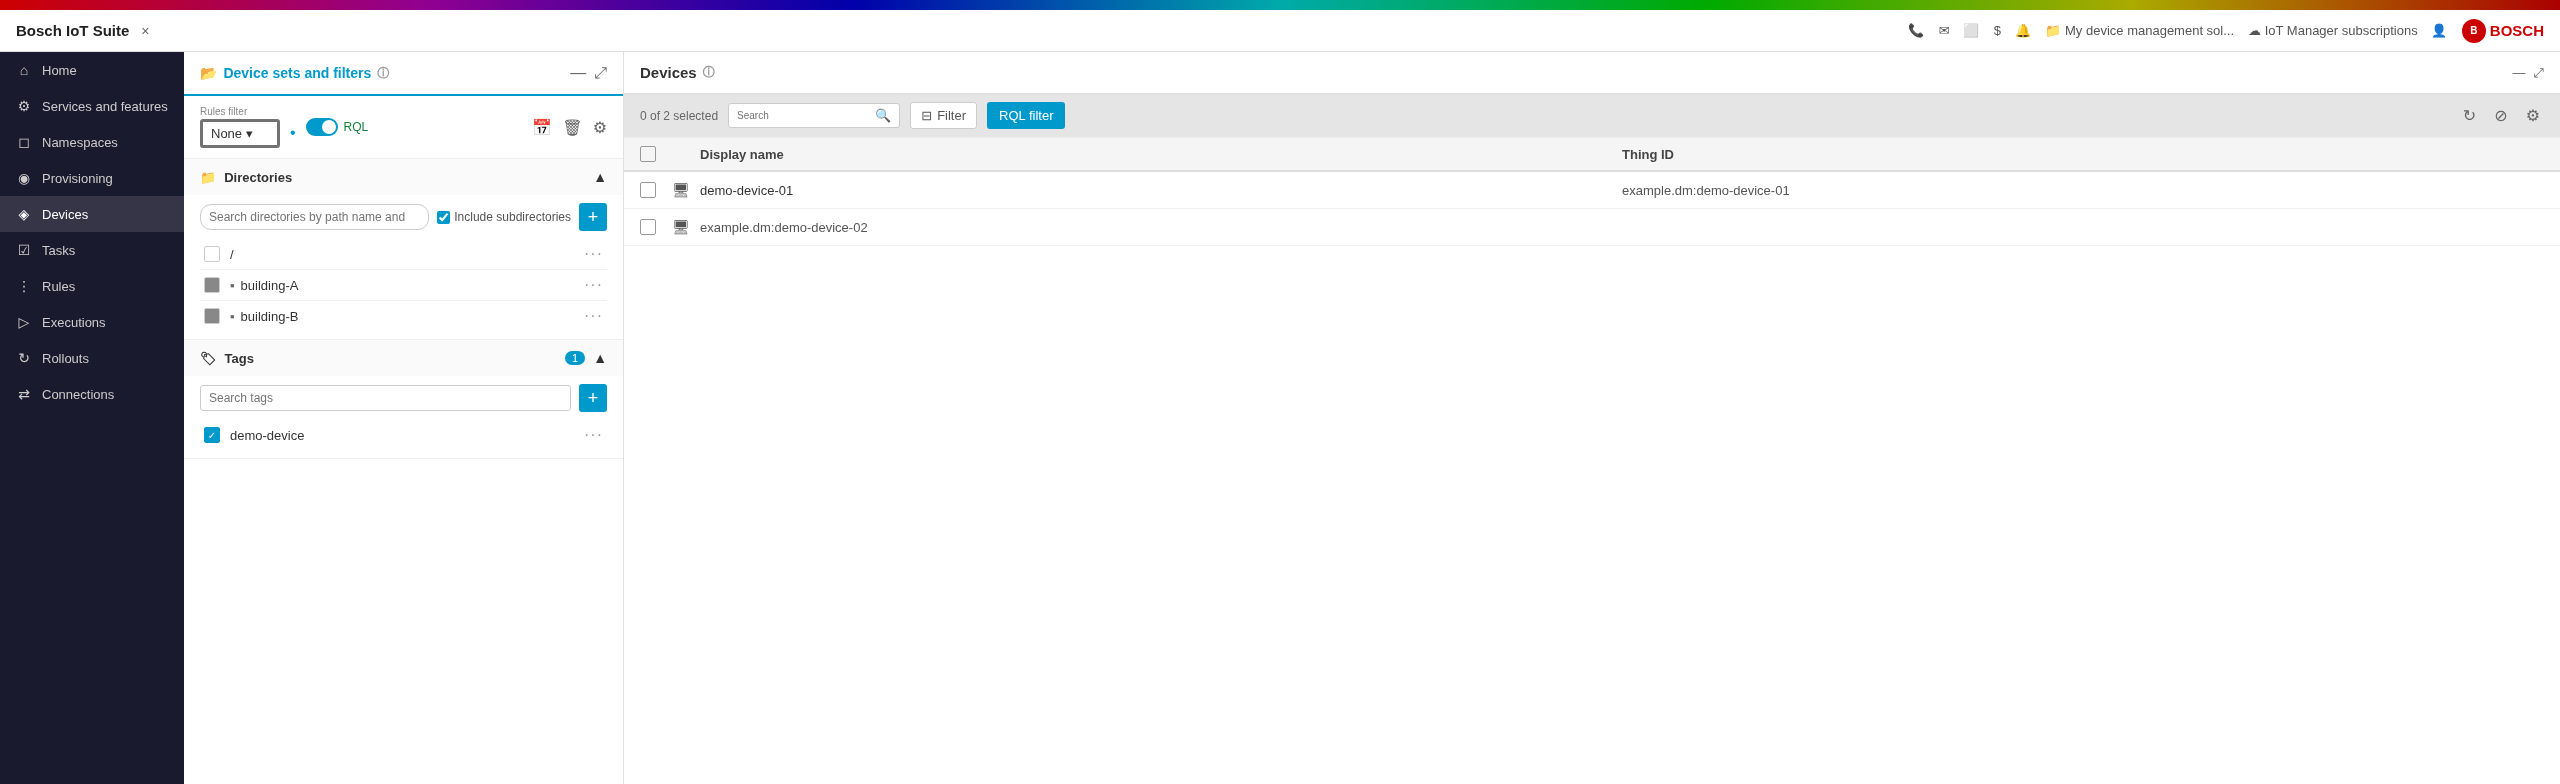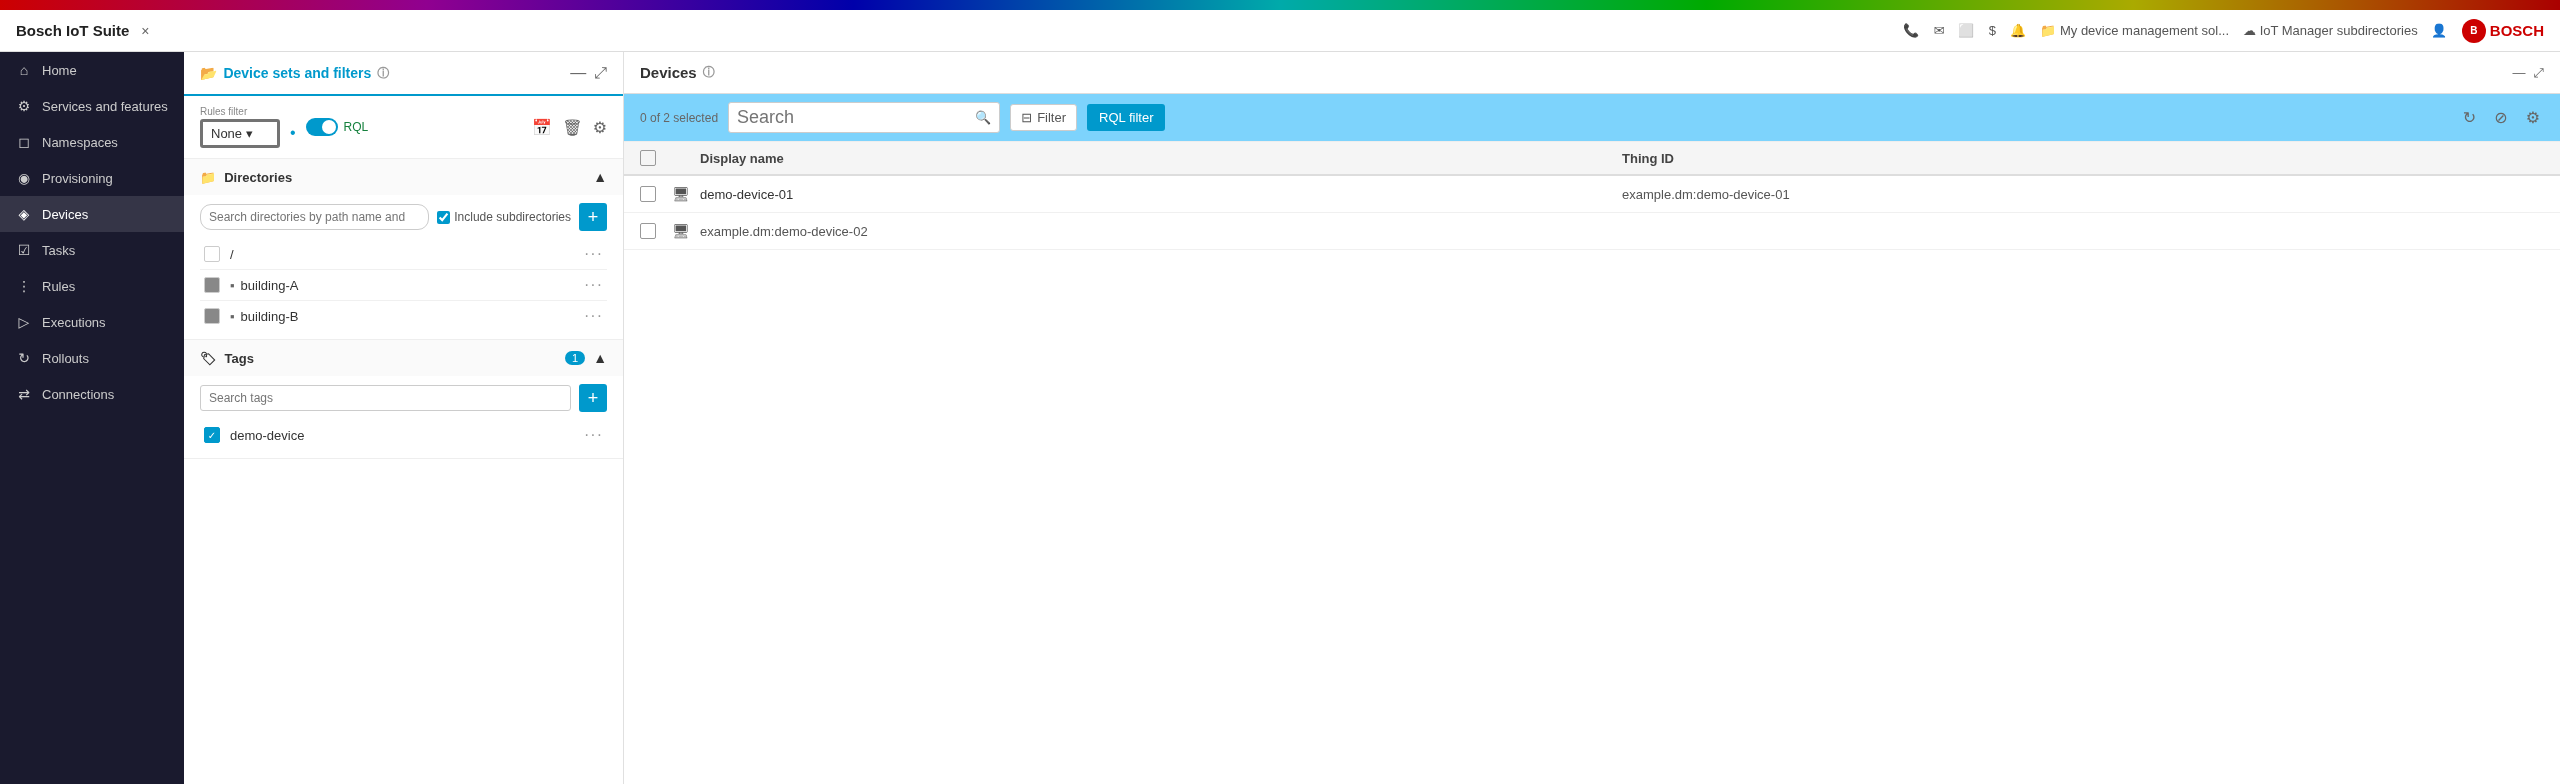--- a/index.html
+++ b/index.html
@@ -411,21 +411,21 @@
       cursor: pointer;
       color: #666;
     }
 
     .devices-toolbar {
       display: flex;
       align-items: center;
       gap: 10px;
       padding: 8px 16px;
       border-bottom: 1px solid #eee;
-      background: #7dd3fc;
+      background: #e5e5e5;
     }
 
     .selected-count {
       font-size: 12px;
       color: #666;
       white-space: nowrap;
     }
 
     .search-box {
       display: flex;
@@ -434,21 +434,21 @@
       border-radius: 3px;
       padding: 4px 8px;
       background: #fff;
       gap: 6px;
       min-width: 160px;
     }
 
     .search-box input {
       border: none;
       outline: none;
-      font-size: 18px;
+      font-size: 10px;
       width: 100%;
     }
 
     .filter-btn {
       display: flex;
       align-items: center;
       gap: 5px;
       border: 1px solid #ccc;
       border-radius: 3px;
       padding: 5px 10px;
@@ -550,21 +550,21 @@
     <span class="header-app-name">Bosch IoT Suite</span>
     <span class="header-close">×</span>
   </div>
   <div class="header-right">
     <span title="Phone">📞</span>
     <span title="Mail">✉</span>
     <span title="Layout">⬜</span>
     <span title="Billing">$</span>
     <span title="Notifications">🔔</span>
     <span>📁 My device management sol...</span>
-    <span>☁ IoT Manager subdirectories</span>
+    <span>☁ IoT Manager subscriptions</span>
     <span title="User">👤</span>
     <div class="bosch-logo">
       <span style="width:24px;height:24px;background:#c00;border-radius:50%;display:inline-flex;align-items:center;justify-content:center;color:#fff;font-size:10px;font-weight:bold;">B</span>
       <span>BOSCH</span>
     </div>
   </div>
 </div>
 
 <div class="main-layout">
 

